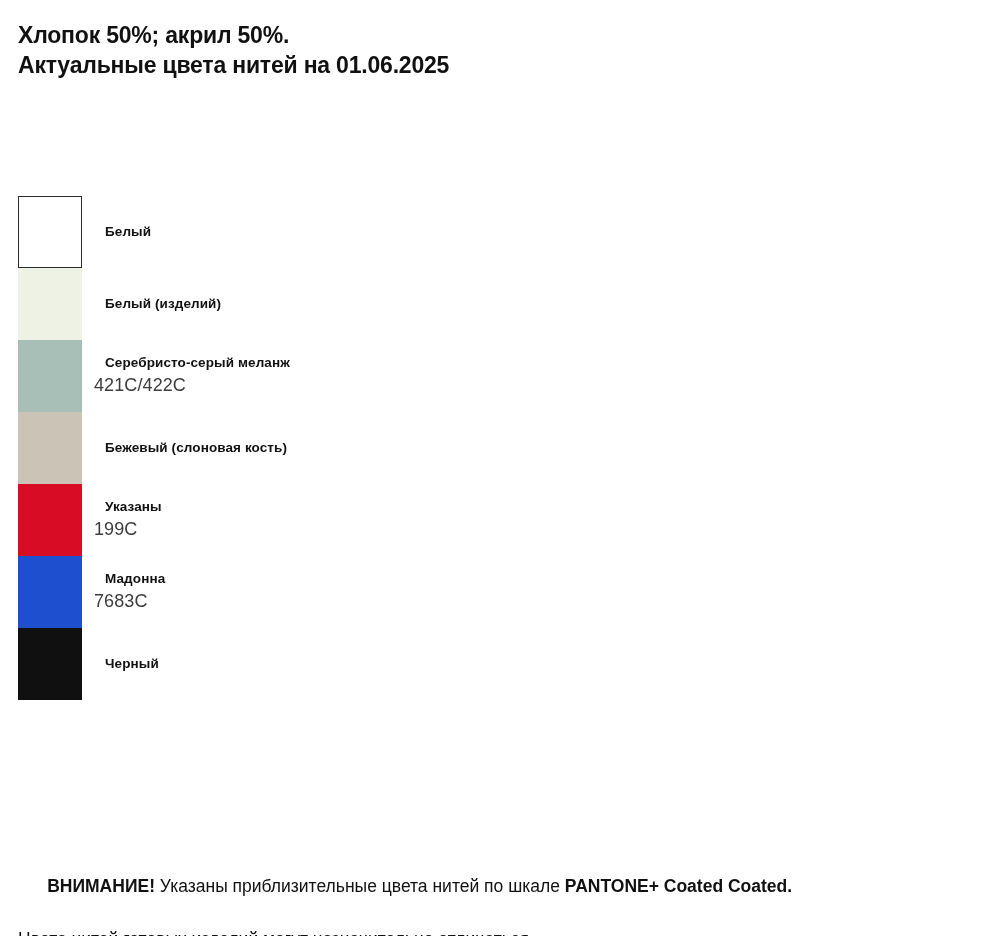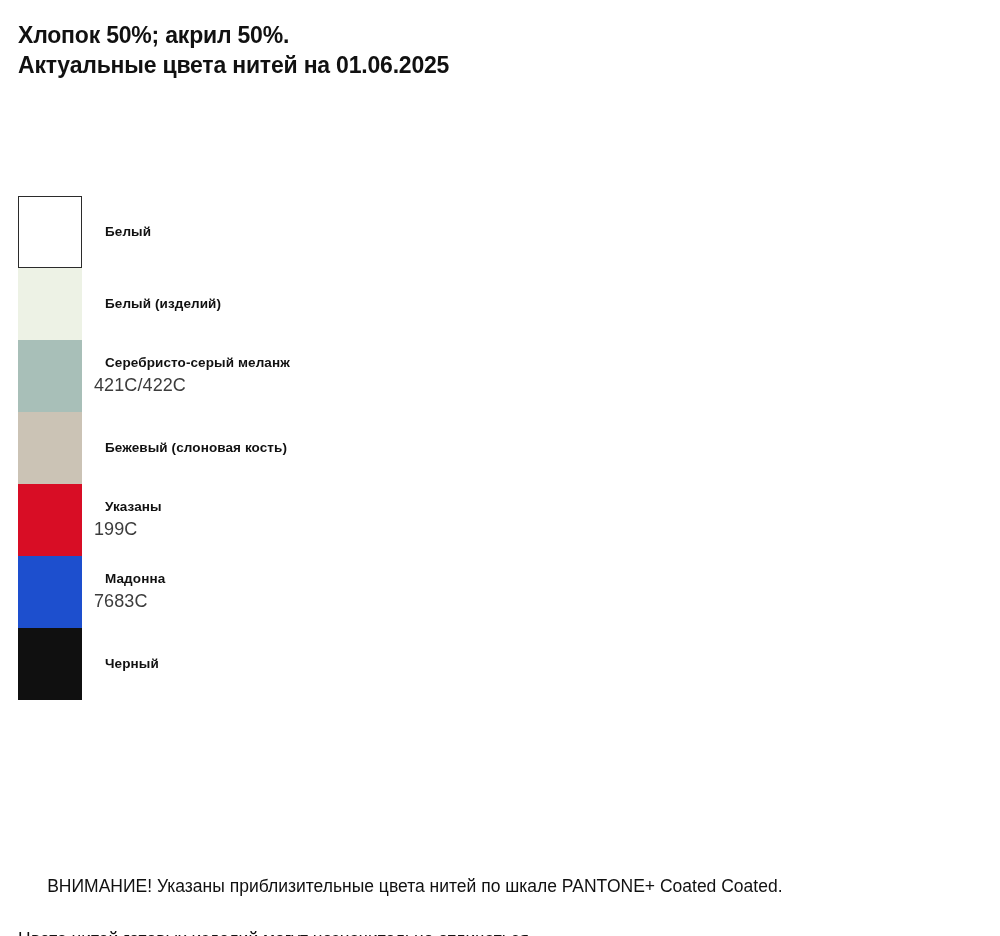--- a/index.html
+++ b/index.html
@@ -83,21 +83,21 @@
     top: 846px;
     width: 960px;
     font-size: 17.5px;
     line-height: 1.52;
     color: #111111;
   }
   .notice-line {
     white-space: pre-wrap;
   }
   .notice b {
-    font-weight: normal;
+    font-weight: bold;
     text-align: center;
   }
 </style>
 </head>
 <body>
 
 <div class="page">
 
   <div class="title">Хлопок 50%; акрил 50%.
 Актуальные цвета нитей на 01.06.2025</div>

